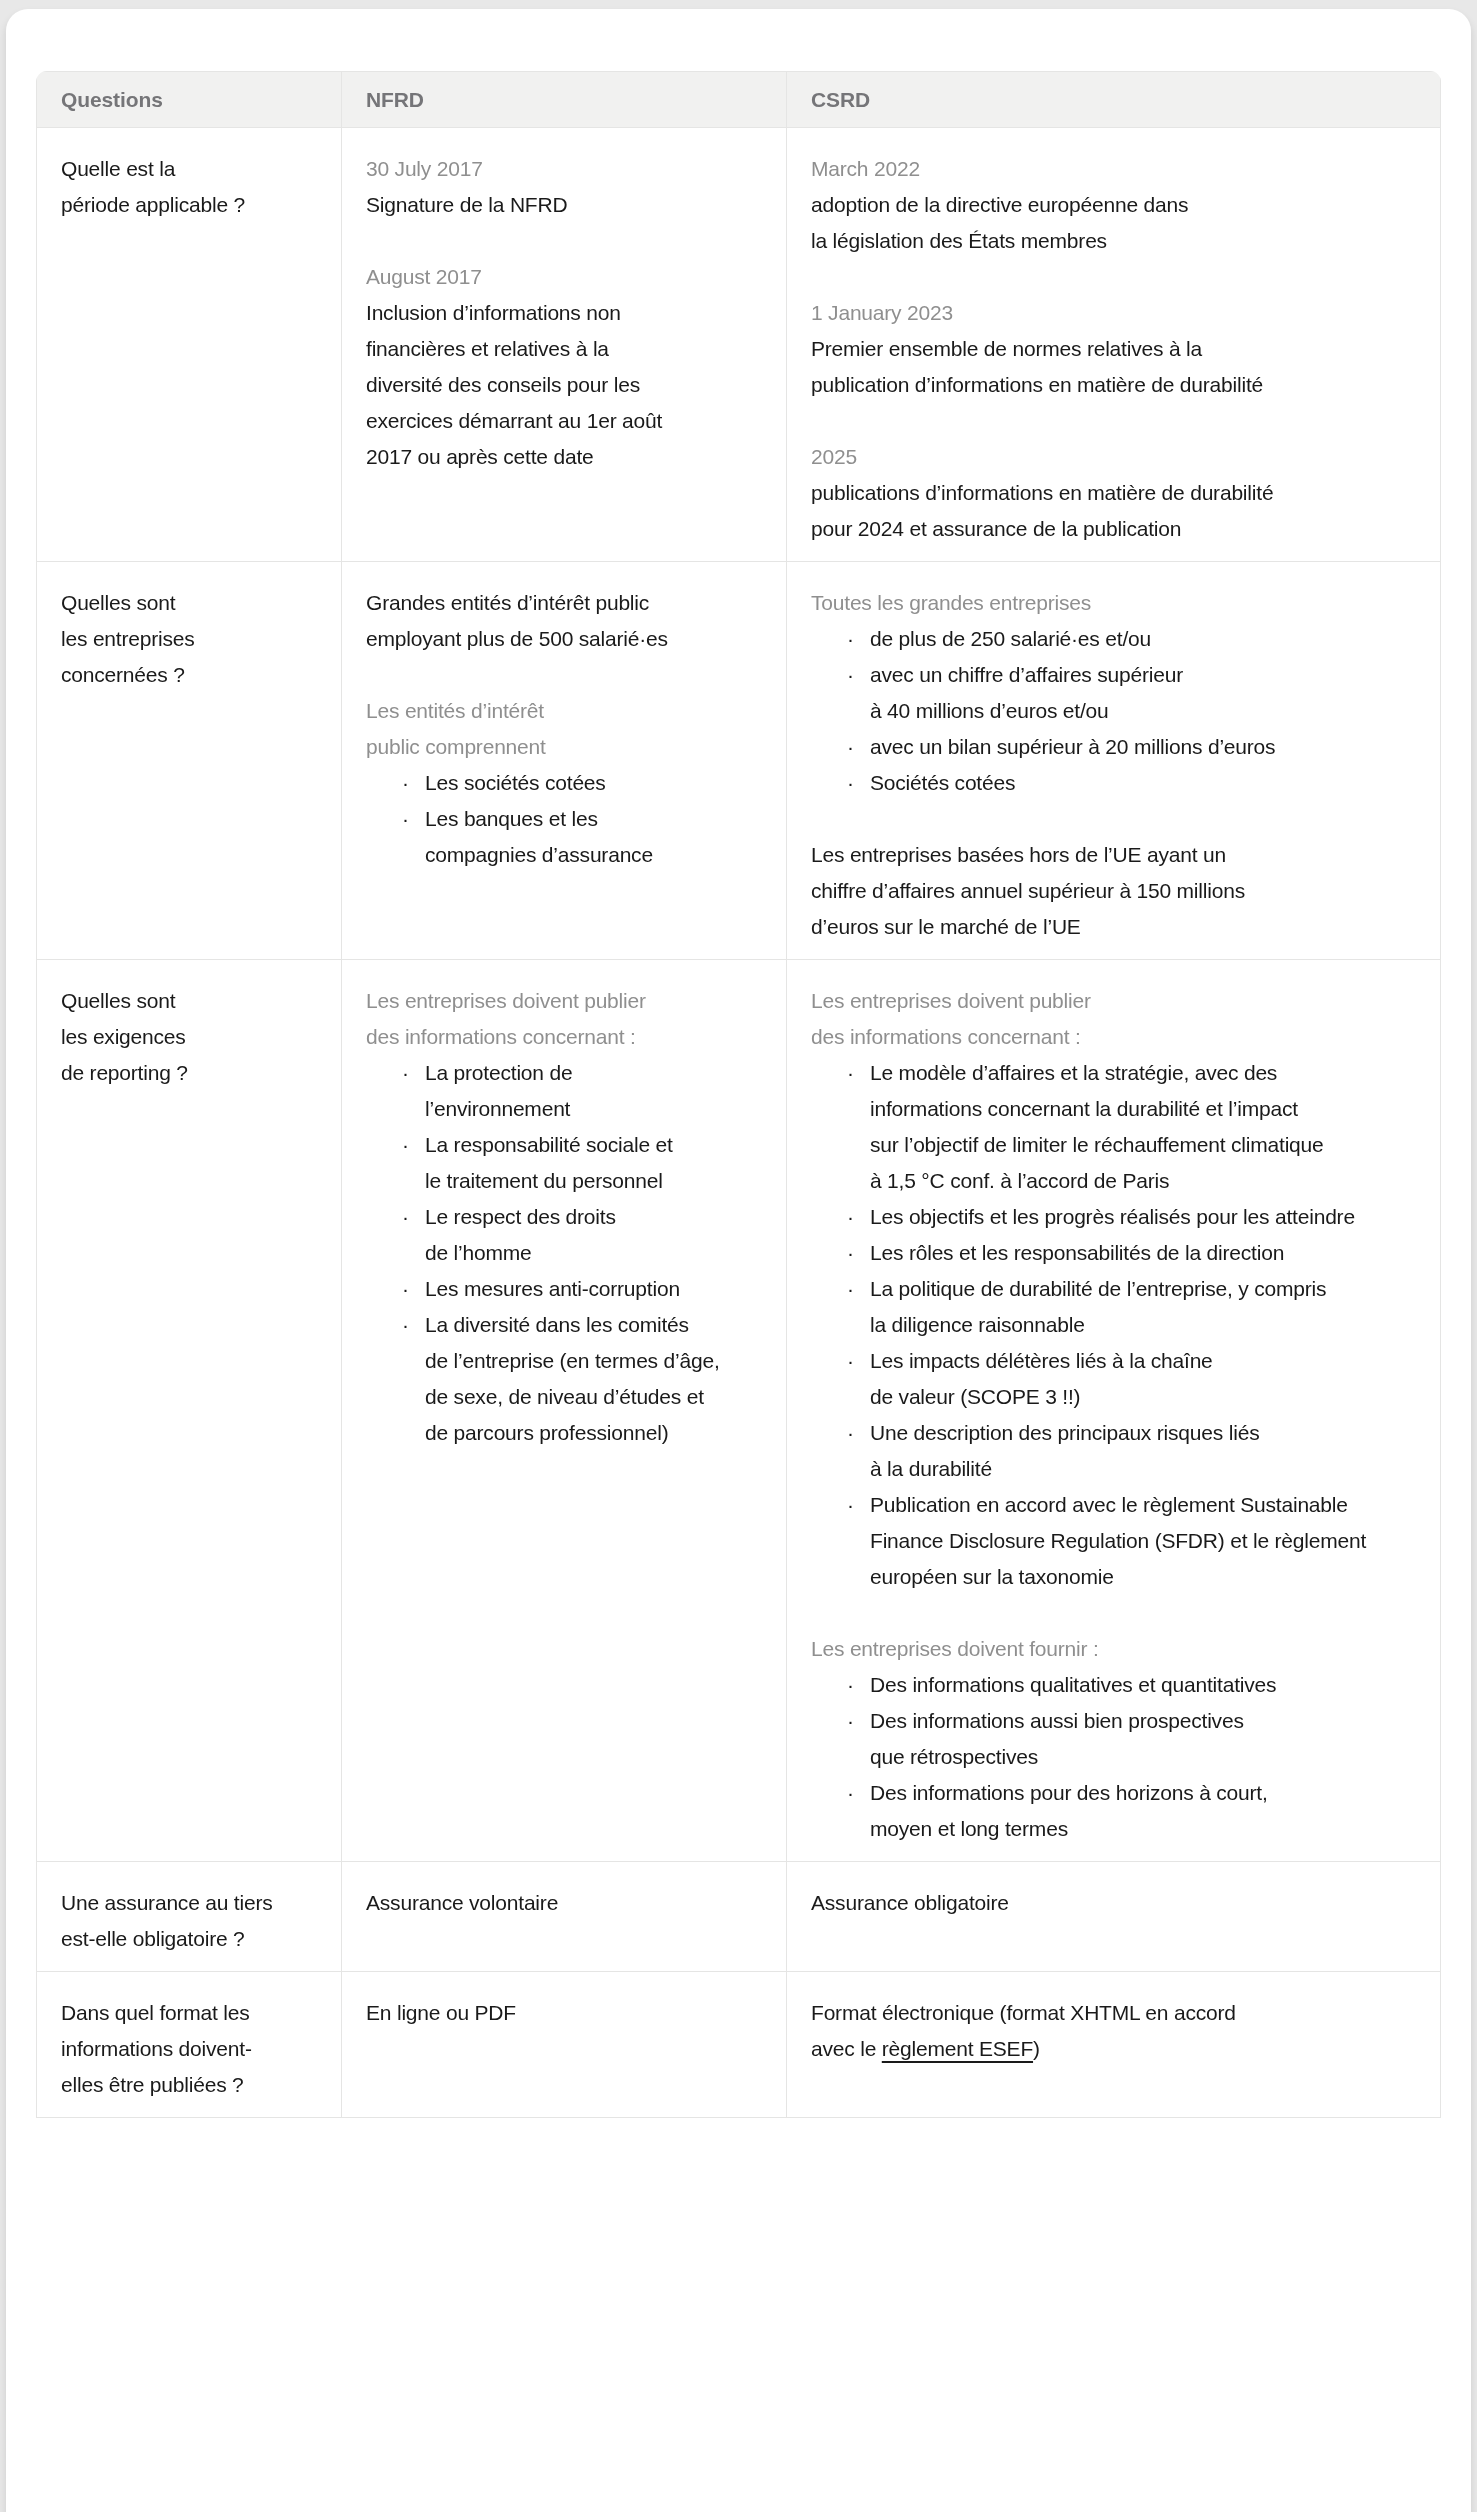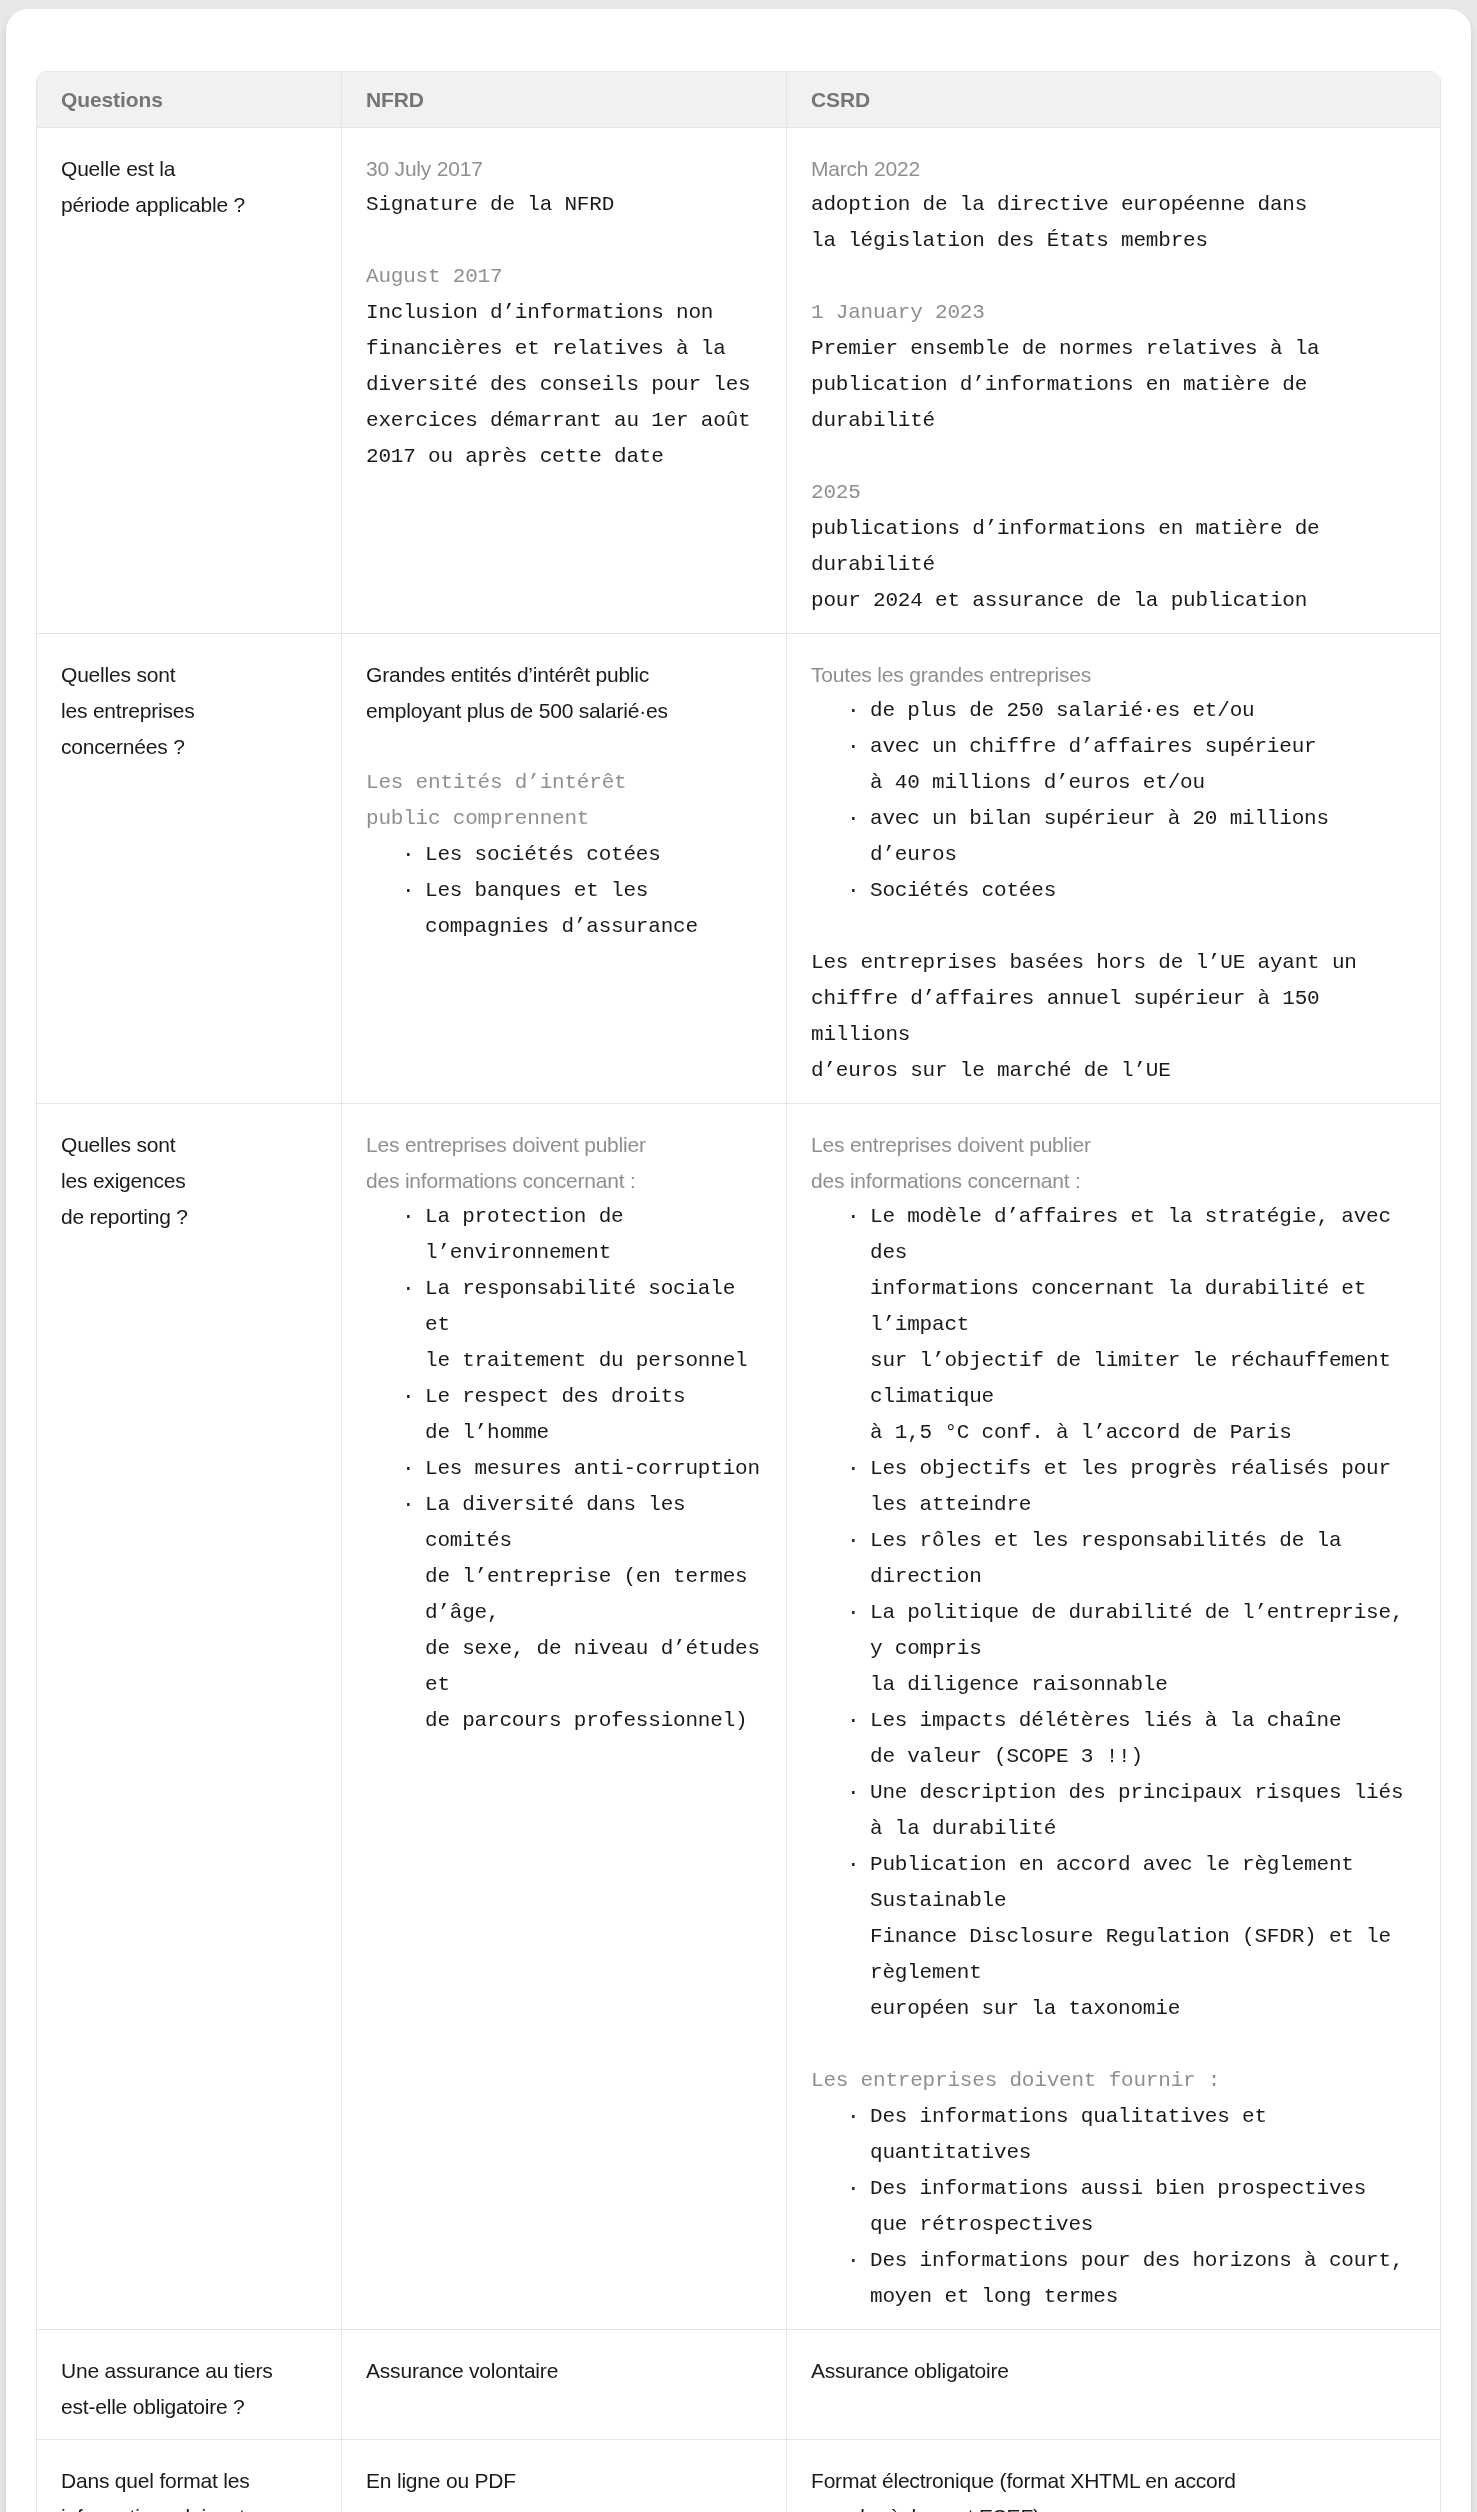--- a/index.html
+++ b/index.html
@@ -36,21 +36,21 @@
     height:56px;background:var(--header-bg);color:var(--header-text);
     font-size:21px;font-weight:700;letter-spacing:-0.1px;
     padding:0 10px 0 24px;vertical-align:middle;margin-top:37px;
   }
   tbody td{
     background:#ffffff;padding:23px 22px 14px 24px;
     font-size:21px;line-height:36px;letter-spacing:-0.2px;color:var(--body-text);
   }
   .qcell,.text,.muted,.bullets li{white-space:pre-line;}
   .muted{color:var(--muted-text);}
-  .blk + .blk{margin-top:36px;font-family:Liberation Mono, monospace;}
+  .blk + .blk{margin-top:36px;}
   .muted + .blk{margin-top:0;}
   ul.bullets{list-style:none;margin:0;padding:0 0 0 59px;}
   ul.bullets li{position:relative;}
   ul.bullets li::before{
     content:"\00B7";position:absolute;left:-23px;top:0;color:#1a1a1a;
   }
   .link{
     text-decoration:underline;text-decoration-thickness:1.5px;text-underline-offset:4.5px;
     cursor:pointer;
   }

